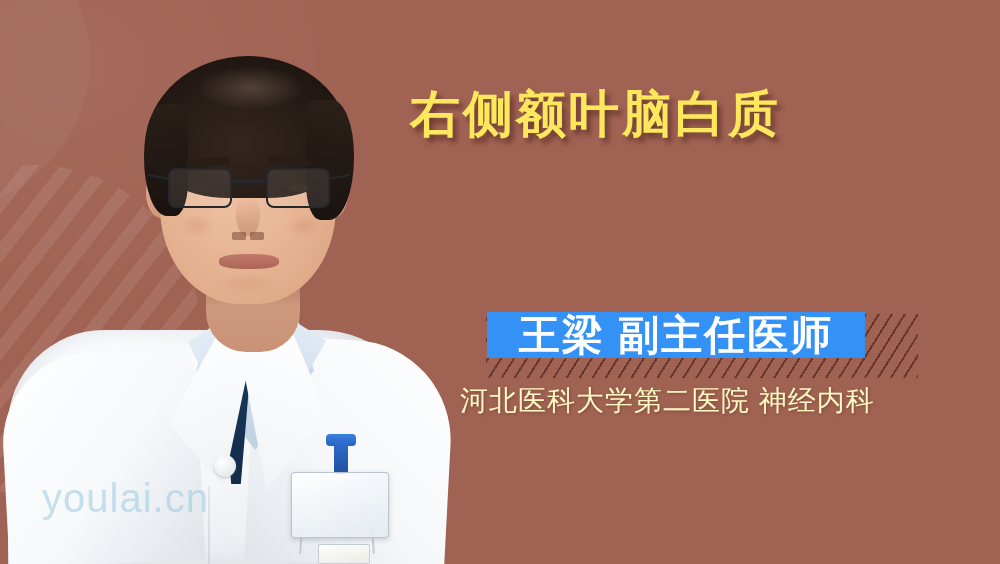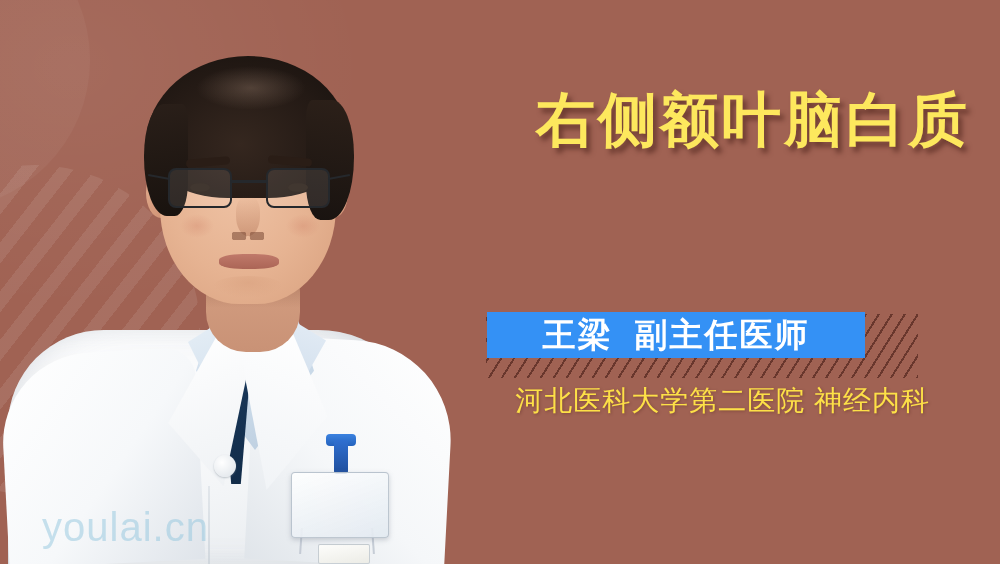--- a/index.html
+++ b/index.html
@@ -201,22 +201,22 @@
   .badge-string-r{position:absolute;left:372px;top:528px;width:1.6px;height:26px;background:rgba(190,198,208,.85);transform:rotate(-4deg);}
   .badge-tag{
     position:absolute;left:318px;top:544px;width:52px;height:20px;border-radius:2px;
     background:linear-gradient(170deg,#fdfdfb,#ecece6);
     border:1px solid rgba(188,196,204,.8);
   }
 
   
   .title-wrap{position:absolute;left:410px;top:82px;width:560px;}
   .title-line{
-    font-size:59px;line-height:1.30;font-weight:bold;color:#fde85d;
-    text-align:right;letter-spacing:3px;
+    font-size:50px;line-height:1.30;font-weight:bold;color:#fde85d;
+    text-align:left;letter-spacing:3px;
     text-shadow:4px 5px 5px rgba(70,30,22,.55);
     font-family:"Liberation Sans","DejaVu Sans",sans-serif;
     white-space:nowrap;
   }
 
   .cred-area{position:absolute;left:460px;top:310px;width:470px;height:70px;}
   .cred-hatch{
     position:absolute;left:26px;top:4px;width:432px;height:64px;
     background:repeating-linear-gradient(
       -58deg,
@@ -224,35 +224,35 @@
       rgba(60,20,14,.55) 2px,
       rgba(0,0,0,0) 2px,
       rgba(0,0,0,0) 11px);
   }
   .cred-badge{
     position:absolute;left:27px;top:2px;width:378px;height:46px;
     background:#3491f5;
     display:flex;align-items:center;justify-content:center;
   }
   .cred-badge span{
-    color:#ffffff;font-size:33px;font-weight:bold;letter-spacing:2px;
-    white-space:nowrap;font-family:Liberation Mono, monospace;
+    color:#ffffff;font-size:41px;font-weight:bold;letter-spacing:2px;
+    white-space:nowrap;font-family:Liberation Sans, sans-serif;
   }
 
   .affil{
     position:absolute;left:460px;top:382px;width:470px;
-    text-align:right;color:#fde047;font-size:28px;letter-spacing:1px;
+    text-align:left;color:#fef9c3;font-size:28px;letter-spacing:1px;
     white-space:nowrap;
     font-family:"Liberation Sans","DejaVu Sans",sans-serif;
     text-shadow:1px 1px 3px rgba(70,30,22,.35);
   }
 
   
   .watermark{
-    position:absolute;left:42px;top:505px;
+    position:absolute;left:42px;top:476px;
     font-size:40px;letter-spacing:1px;
     color:rgba(150,200,222,.52);
     font-family:"Liberation Sans","DejaVu Sans",sans-serif;
     user-select:none;
   }
 </style>
 </head>
 <body>
 
 <div class="stage">

